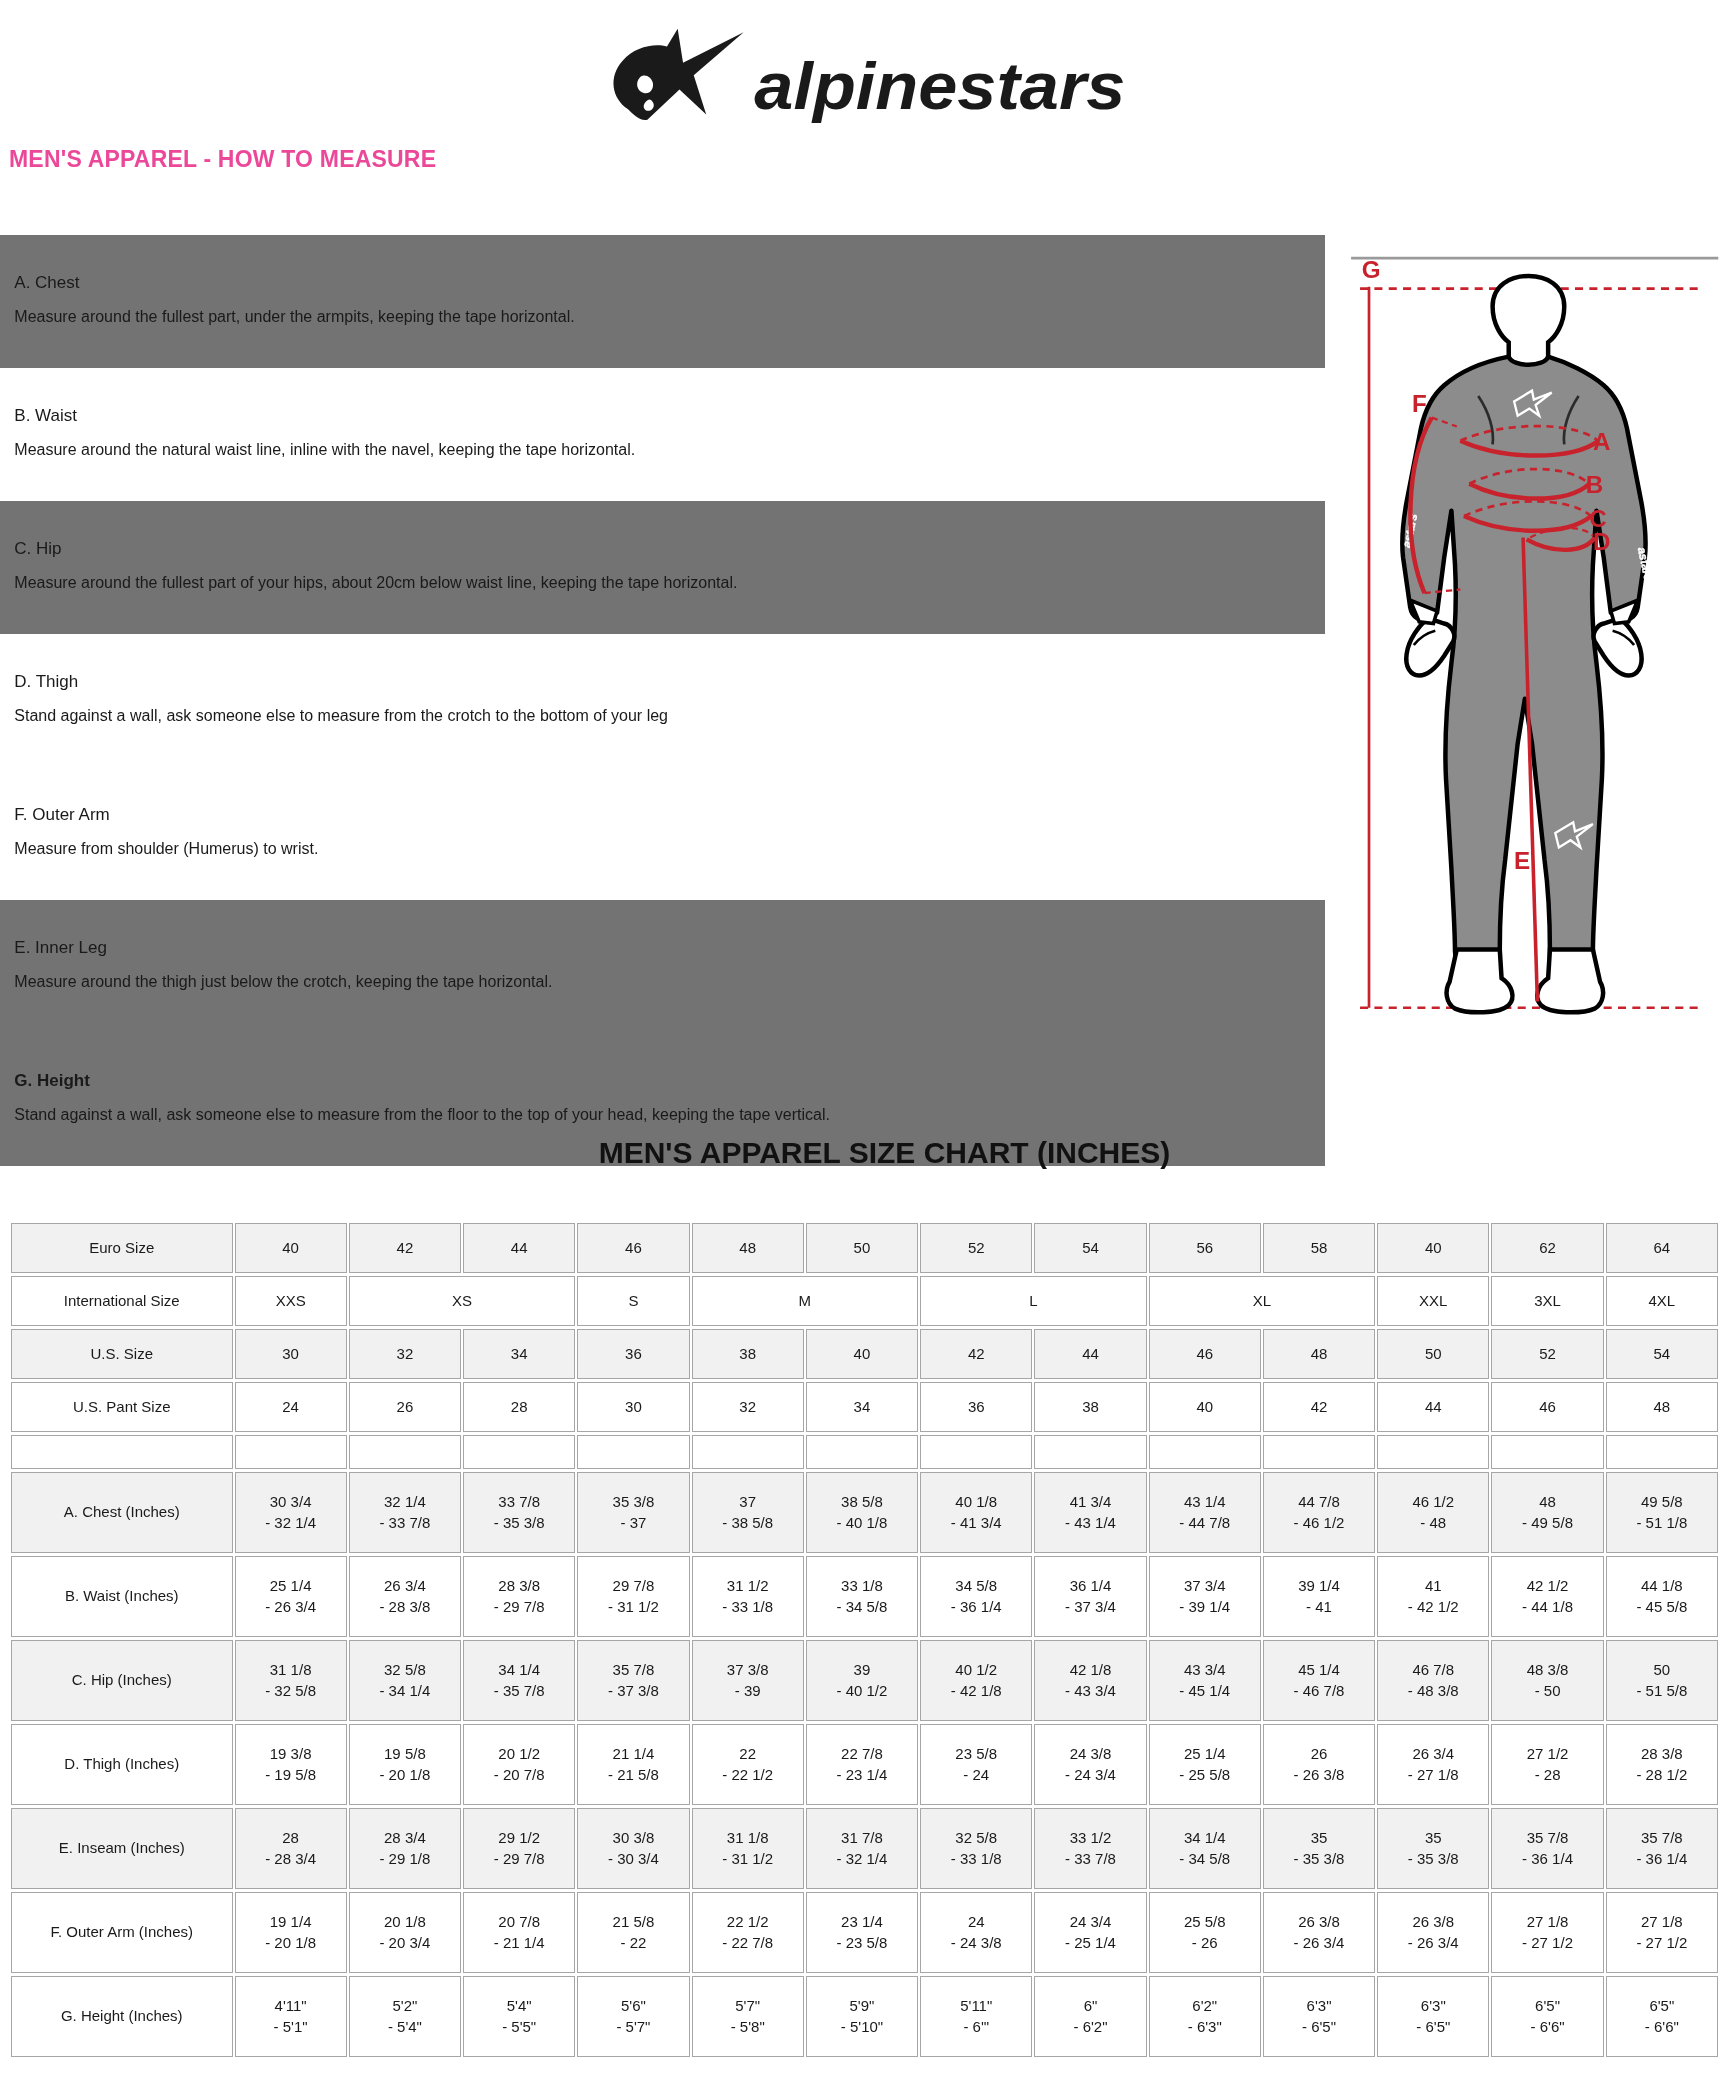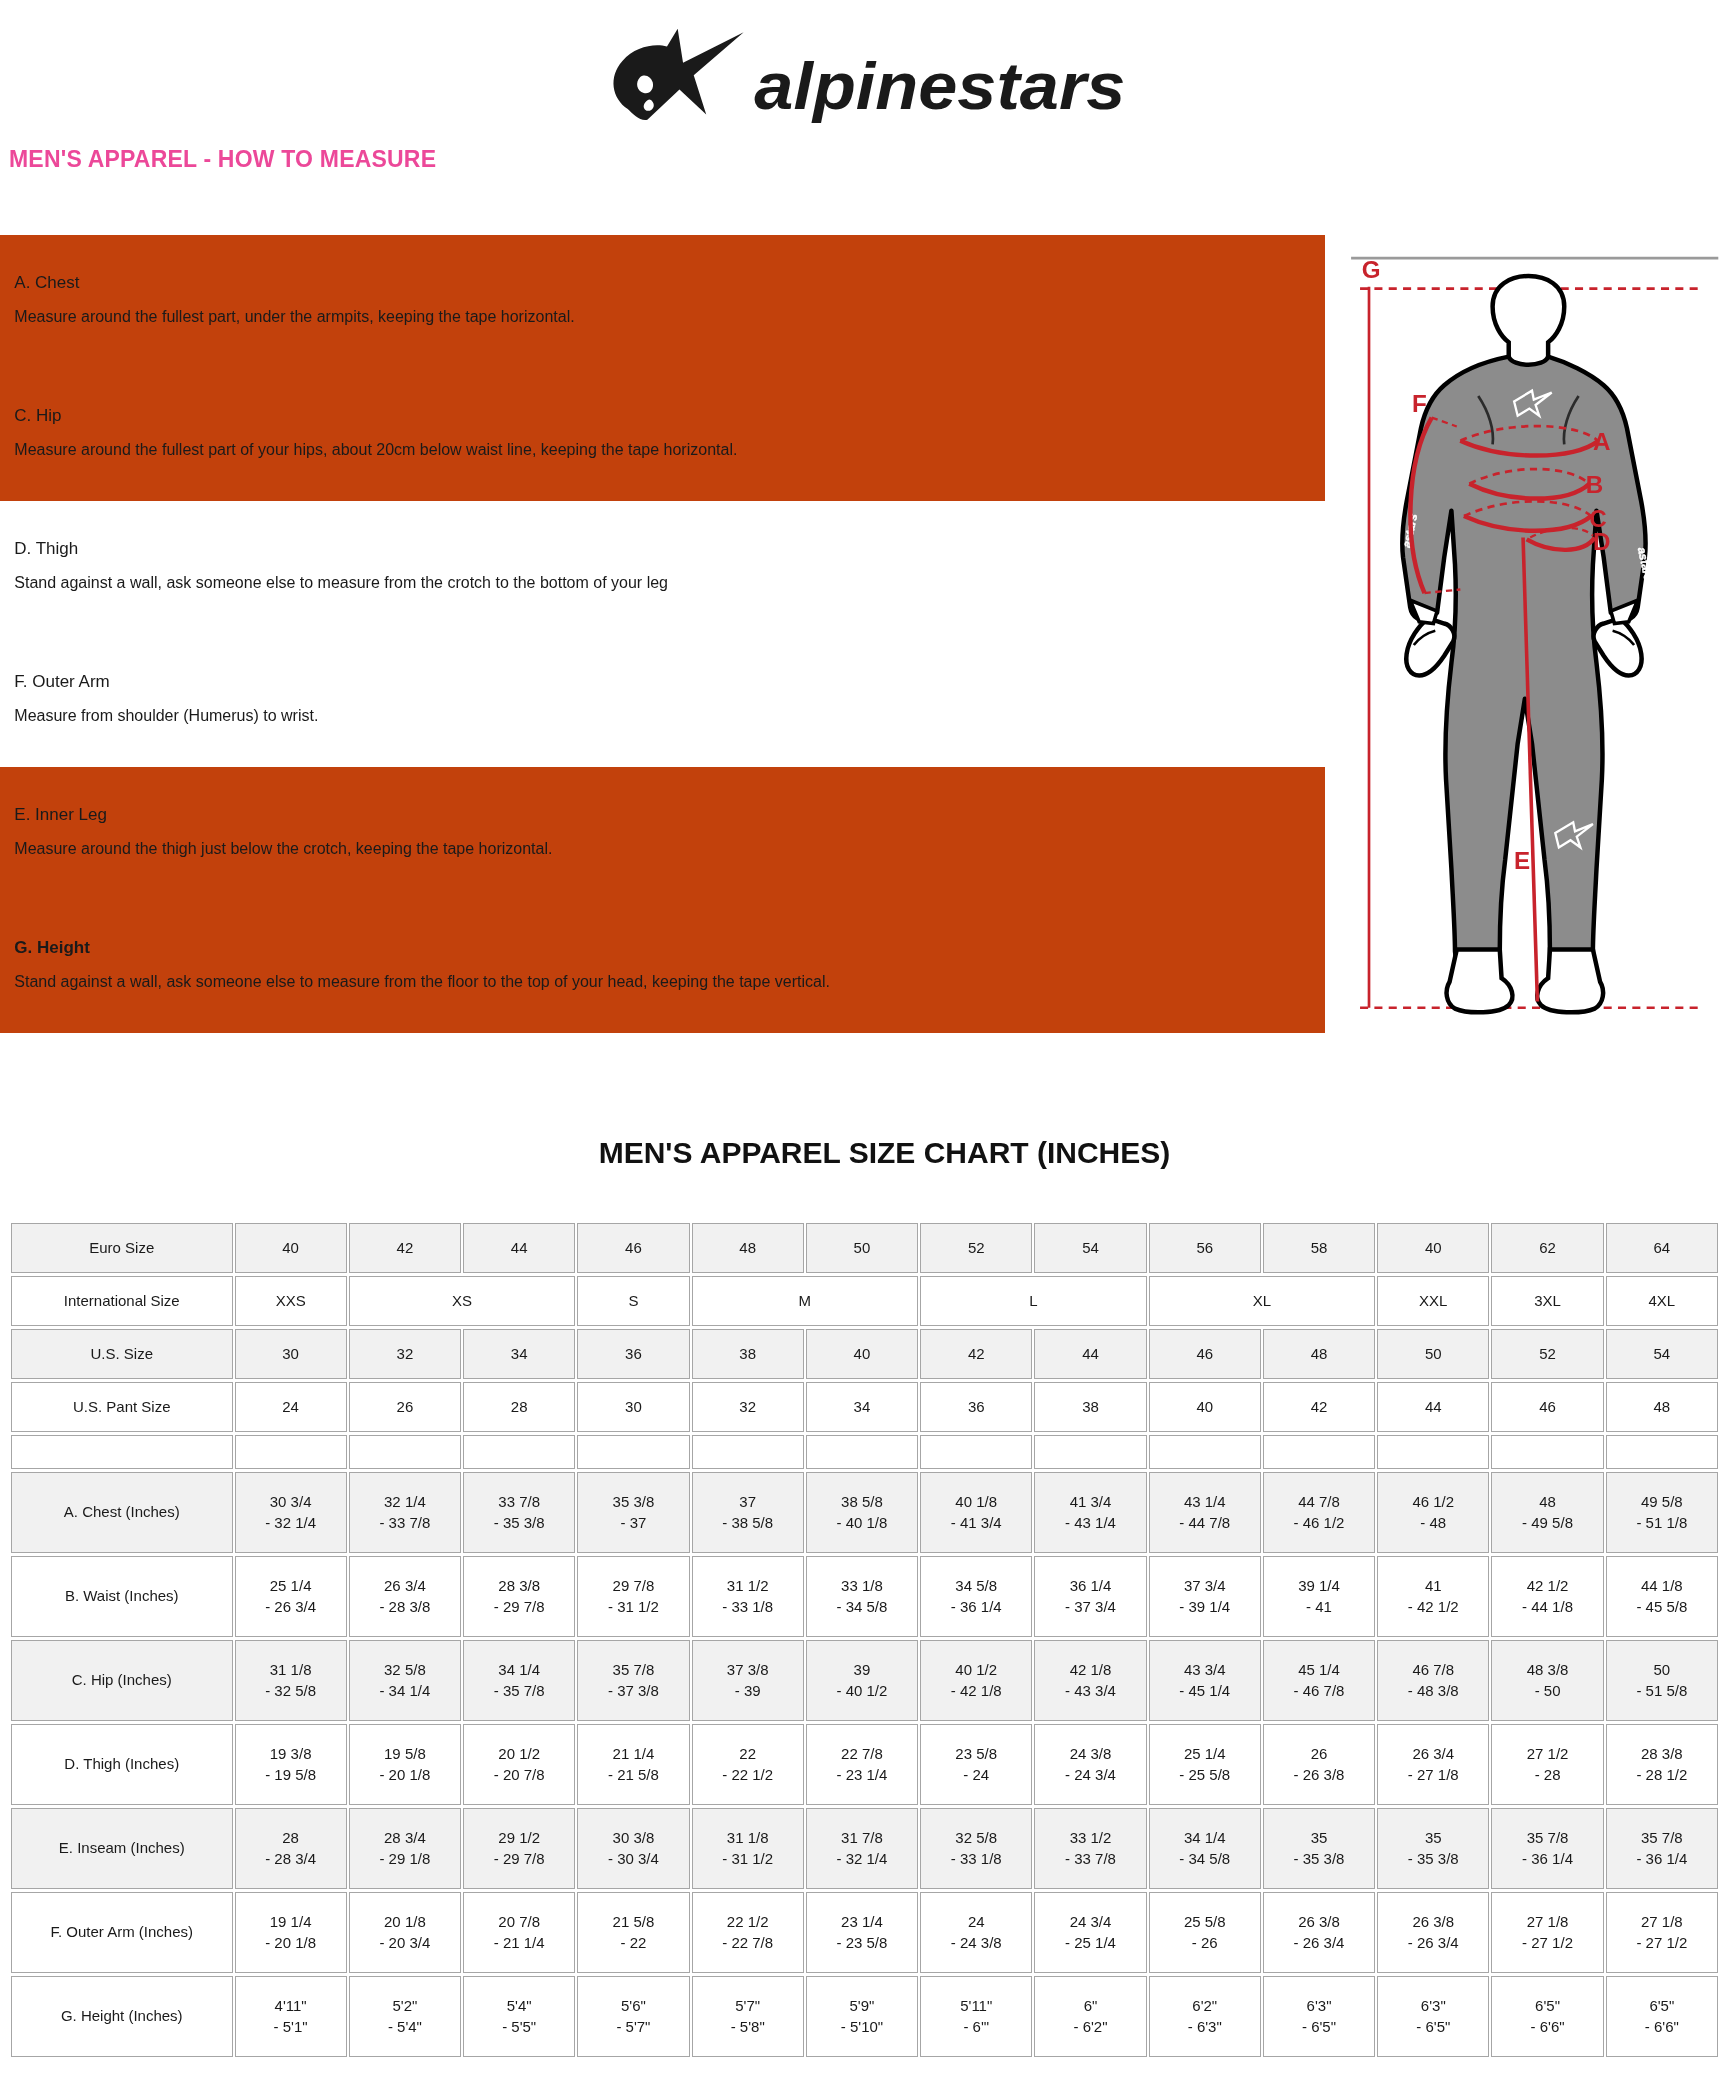--- a/index.html
+++ b/index.html
@@ -19,21 +19,21 @@
   
   #page-title {
     position:absolute; left:9px; top:146px;
     font-size:23px; font-weight:bold; letter-spacing:0.2px;
     color:#ec4899;
   }
 
   
   #measure-list { position:absolute; left:0px; top:235px; width:1325px; }
   .measure-row { width:1325px; height:133px; position:relative; box-sizing:border-box; }
-  .measure-row.shade { background:#c2410c; }
+  .measure-row.shade { background:#737373; }
   .measure-row .m-title {
     position:absolute; left:14.3px; top:38px;
     font-size:17px; font-weight:normal; color:#1a1a1a;
   }
   .measure-row.bold-title .m-title { font-weight:bold; }
   .measure-row .m-desc {
     position:absolute; left:14.3px; top:73px;
     font-size:16px; color:#1a1a1a;
   }
 
@@ -89,20 +89,24 @@
   </svg>
 </div>
 
 <div id="page-title">MEN'S APPAREL - HOW TO MEASURE</div>
 
 <div id="measure-list">
   <div class="measure-row shade">
     <div class="m-title">A. Chest</div>
     <div class="m-desc">Measure around the fullest part, under the armpits, keeping the tape horizontal.</div>
   </div>
+  <div class="measure-row">
+    <div class="m-title">B. Waist</div>
+    <div class="m-desc">Measure around the natural waist line, inline with the navel, keeping the tape horizontal.</div>
+  </div>
   <div class="measure-row shade">
     <div class="m-title">C. Hip</div>
     <div class="m-desc">Measure around the fullest part of your hips, about 20cm below waist line, keeping the tape horizontal.</div>
   </div>
   <div class="measure-row">
     <div class="m-title">D. Thigh</div>
     <div class="m-desc">Stand against a wall, ask someone else to measure from the crotch to the bottom of your leg</div>
   </div>
   <div class="measure-row">
     <div class="m-title">F. Outer Arm</div>

